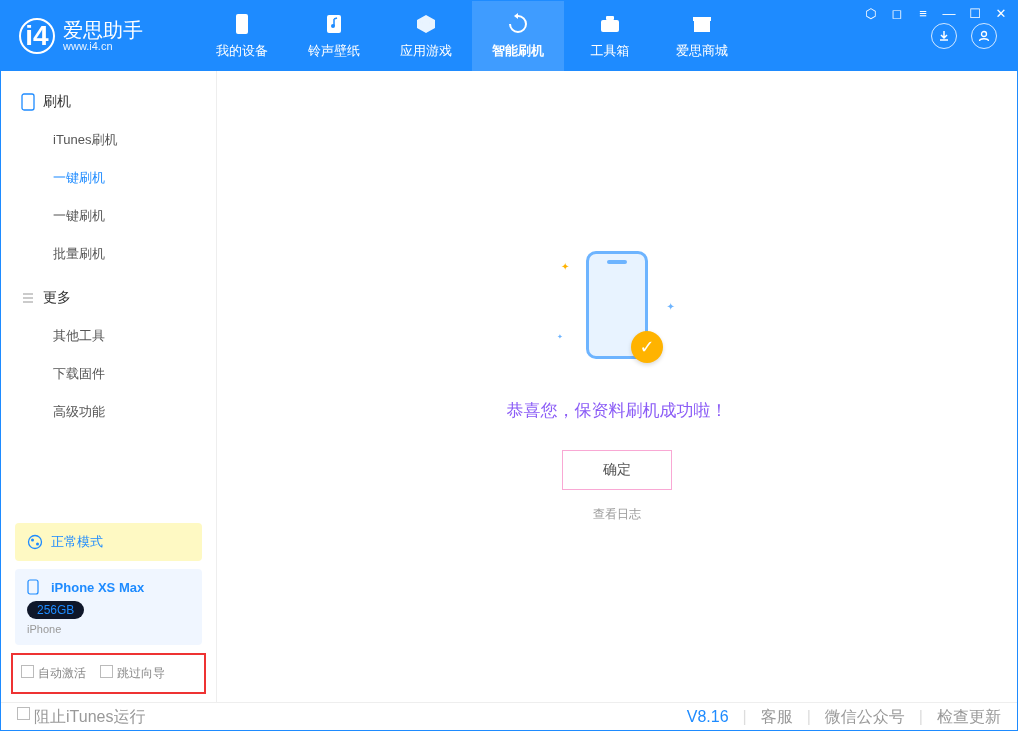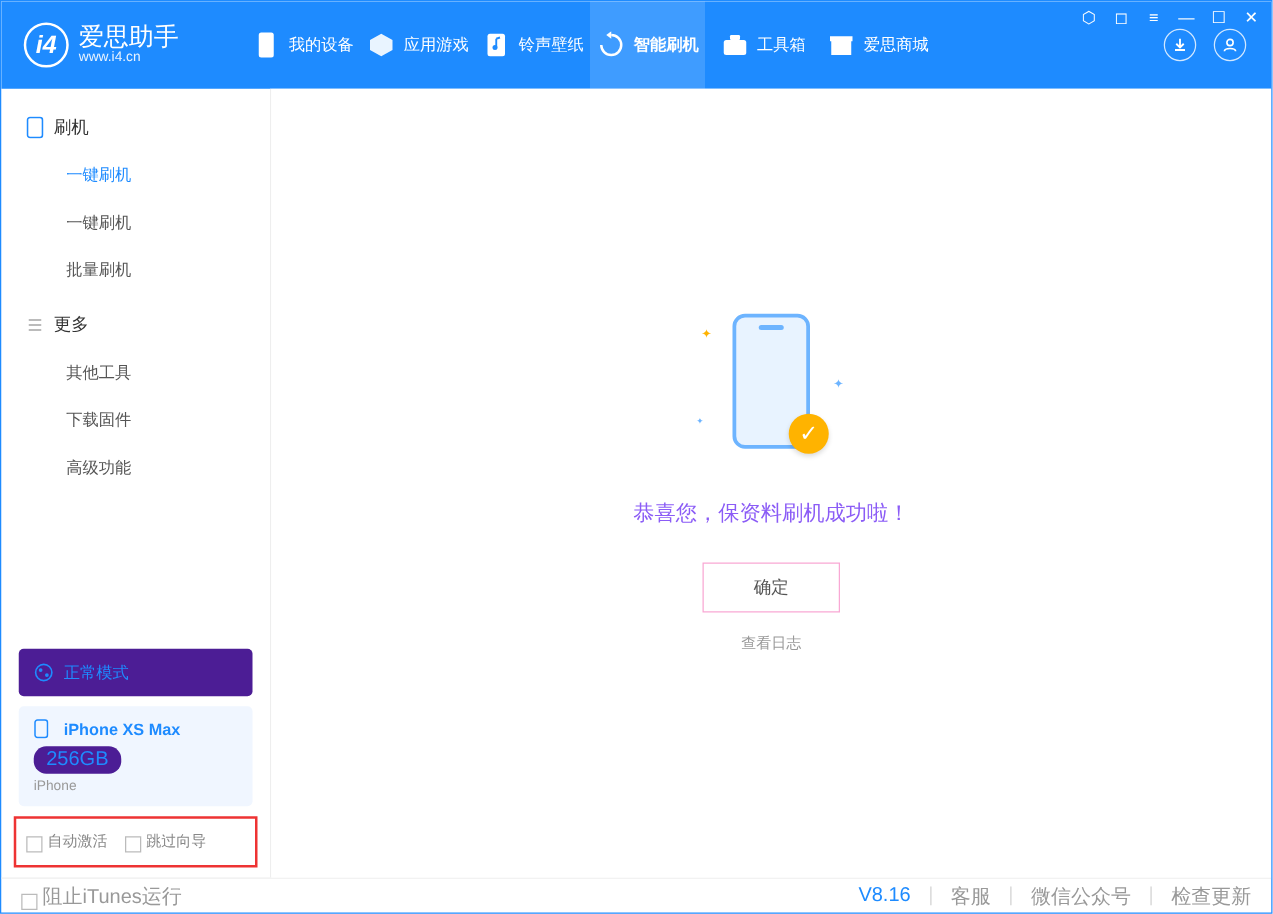--- a/index.html
+++ b/index.html
@@ -1,50 +1,50 @@
 <!DOCTYPE html>
 <html><head>
 <meta charset="utf-8">
 <style>
 * { margin: 0; padding: 0; box-sizing: border-box; font-family: "Microsoft YaHei", sans-serif; }
 body { background: #fff; width: 1018px; height: 731px; overflow: hidden; border: 1px solid #1e8bff; }
 
 .titlebar { height: 70px; background: linear-gradient(to bottom, #1e8bff, #1e8bff); display: flex; align-items: center; color: #fff; }
 .logo { display: flex; align-items: center; padding: 0 18px; width: 195px; }
-.logo-icon { width: 36px; height: 36px; border: 2.5px solid #fff; border-radius: 50%; display: flex; align-items: center; justify-content: center; font-weight: bold; font-size: 20px; font-style: italic; margin-right: 8px; }
+.logo-icon { width: 36px; height: 36px; border: 2.5px solid #fff; border-radius: 50%; display: flex; align-items: center; justify-content: center; font-weight: bold; font-size: 28px; margin-right: 8px; }
 .logo-text { font-size: 20px; font-weight: 500; line-height: 1; }
 .logo-sub { font-size: 11px; opacity: 0.9; }
 
 .nav { display: flex; flex: 1; height: 100%; }
-.nav-item { width: 92px; display: flex; align-items: center; justify-content: center; cursor: pointer; font-size: 13px; gap: 6px; }
+.nav-item { width: 92px; display: flex; flex-direction: column; align-items: center; justify-content: center; cursor: pointer; font-size: 13px; gap: 6px; }
 .nav-item.active { background: rgba(255,255,255,0.15); font-weight: bold; }
 .nav-icon { width: 24px; height: 24px; display: flex; align-items: center; justify-content: center; }
 
 .win-controls { position: absolute; top: 4px; right: 8px; display: flex; gap: 8px; color: #fff; }
 .win-controls span { width: 18px; height: 18px; display: flex; align-items: center; justify-content: center; cursor: pointer; font-size: 13px; }
 
 .right-icons { display: flex; gap: 14px; padding-right: 20px; }
 .circle-icon { width: 26px; height: 26px; border: 1.5px solid rgba(255,255,255,0.8); border-radius: 50%; display: flex; align-items: center; justify-content: center; cursor: pointer; }
 
 .body { display: flex; height: 631px; }
 .sidebar { width: 216px; border-right: 1px solid #eee; padding-top: 12px; display: flex; flex-direction: column; }
 .side-section { padding: 0 0 6px 0; }
 .side-header { display: flex; align-items: center; gap: 8px; padding: 10px 20px; font-size: 14px; color: #333; font-weight: 500; }
 .side-item { padding: 10px 20px 10px 52px; font-size: 13px; color: #555; cursor: pointer; }
 .side-item.active { color: #1e8bff; }
 
-.mode-box { margin: 8px 14px; background: #4c1d95; border-radius: 4px; padding: 10px 12px; display: flex; align-items: center; gap: 8px; color: #1e8bff; font-size: 13px; }
+.mode-box { margin: 8px 14px; background: #fef9c3; border-radius: 4px; padding: 10px 12px; display: flex; align-items: center; gap: 8px; color: #1e8bff; font-size: 13px; }
 .device-box { margin: 6px 14px 0; background: #f0f6ff; border-radius: 4px; padding: 10px 12px; }
 .device-name { color: #1e8bff; font-size: 13px; font-weight: 600; display: flex; align-items: center; gap: 12px; }
-.device-badge { display: inline-block; background: #4c1d95; color: #1e8bff; border-radius: 10px; padding: 2px 10px; font-size: 16px; margin-top: 6px; }
+.device-badge { display: inline-block; background: #0f172a; color: #1e8bff; border-radius: 10px; padding: 2px 10px; font-size: 12px; margin-top: 6px; }
 .device-type { color: #999; font-size: 11px; margin-top: 4px; }
 
 .side-bottom { margin-top: auto; }
 .checkbox-row { border: 2px solid #e33; margin: 8px 10px; padding: 10px 8px; display: flex; gap: 14px; font-size: 12px; color: #888; }
-.chk { display: flex; align-items: flex-end; gap: 4px; }
+.chk { display: flex; align-items: flex-start; gap: 4px; }
 .chk-box { width: 13px; height: 13px; border: 1px solid #bbb; background: #fff; }
 
 .main { flex: 1; display: flex; flex-direction: column; align-items: center; justify-content: center; background: #fff; }
 .phone-illust { position: relative; width: 100px; height: 120px; margin-bottom: 28px; }
 .phone-shape { width: 62px; height: 108px; border: 3px solid #6db4ff; border-radius: 10px; background: #e8f3ff; margin: 0 auto; position: relative; }
 .phone-shape::before { content: ""; position: absolute; top: 6px; left: 50%; transform: translateX(-50%); width: 20px; height: 4px; background: #6db4ff; border-radius: 2px; }
 .check-badge { position: absolute; bottom: 8px; right: 4px; width: 32px; height: 32px; background: #ffb300; border-radius: 50%; display: flex; align-items: center; justify-content: center; color: #fff; font-size: 18px; box-shadow: 0 2px 4px rgba(0,0,0,0.15); }
 .sparkle { position: absolute; color: #ffb300; font-size: 10px; }
 .success-text { font-size: 17px; color: #8b5cf6; margin-bottom: 28px; }
 .ok-btn { padding: 10px 40px; border: 1px solid #f9a8d4; background: #fff; font-size: 14px; color: #555; cursor: pointer; margin-bottom: 16px; }
@@ -71,35 +71,35 @@
     <div class="nav-item">
       <div class="nav-icon">
           <svg width="20" height="24" viewBox="0 0 20 24">
             <rect x="4" y="2" width="12" height="20" rx="2" fill="#fff"></rect>
           </svg>
         </div>
       <span>我的设备</span>
     </div>
     <div class="nav-item">
       <div class="nav-icon">
-          <svg width="22" height="22" viewBox="0 0 22 22">
-            <path d="M11 2 L20 7 L11 12 L2 7 Z M2 7 L2 15 L11 20 L11 12 Z M20 7 L20 15 L11 20 L11 12 Z" fill="#fff" opacity="0.9"></path>
-          </svg>
-        </div>
-      <span>应用游戏</span>
-    </div>
-    <div class="nav-item">
-      <div class="nav-icon">
           <svg width="20" height="22" viewBox="0 0 20 22">
             <rect x="3" y="2" width="14" height="18" rx="2" fill="#fff"></rect>
             <path d="M10 6 L10 13 M10 6 L13 5" stroke="#1e8bff" stroke-width="1.5" fill="none"></path>
             <circle cx="9" cy="13" r="2" fill="#1e8bff"></circle>
           </svg>
         </div>
       <span>铃声壁纸</span>
+    </div>
+    <div class="nav-item">
+      <div class="nav-icon">
+          <svg width="22" height="22" viewBox="0 0 22 22">
+            <path d="M11 2 L20 7 L11 12 L2 7 Z M2 7 L2 15 L11 20 L11 12 Z M20 7 L20 15 L11 20 L11 12 Z" fill="#fff" opacity="0.9"></path>
+          </svg>
+        </div>
+      <span>应用游戏</span>
     </div>
     <div class="nav-item active">
       <div class="nav-icon">
           <svg width="22" height="22" viewBox="0 0 22 22">
             <path d="M11 3 A8 8 0 1 1 3 11" stroke="#fff" stroke-width="2" fill="none"></path>
             <path d="M11 0 L11 6 L7 3 Z" fill="#fff"></path>
           </svg>
         </div>
       <span>智能刷机</span>
     </div>
@@ -146,20 +146,21 @@
 
 <div class="body">
   <div class="sidebar">
     <div class="side-section">
       <div class="side-header">
         <svg width="14" height="18" viewBox="0 0 14 18">
             <rect x="1" y="1" width="12" height="16" rx="2" stroke="#1e8bff" stroke-width="1.3" fill="none"></rect>
           </svg>
         <span>刷机</span>
       </div>
+      <div class="side-item">iTunes刷机</div>
       <div class="side-item active">一键刷机</div>
       <div class="side-item">一键刷机</div>
       <div class="side-item">批量刷机</div>
     </div>
     <div class="side-section">
       <div class="side-header">
         <svg width="14" height="14" viewBox="0 0 14 14">
             <path d="M2 3 H12 M2 7 H12 M2 11 H12" stroke="#bbb" stroke-width="1.5"></path>
           </svg>
         <span>更多</span>

